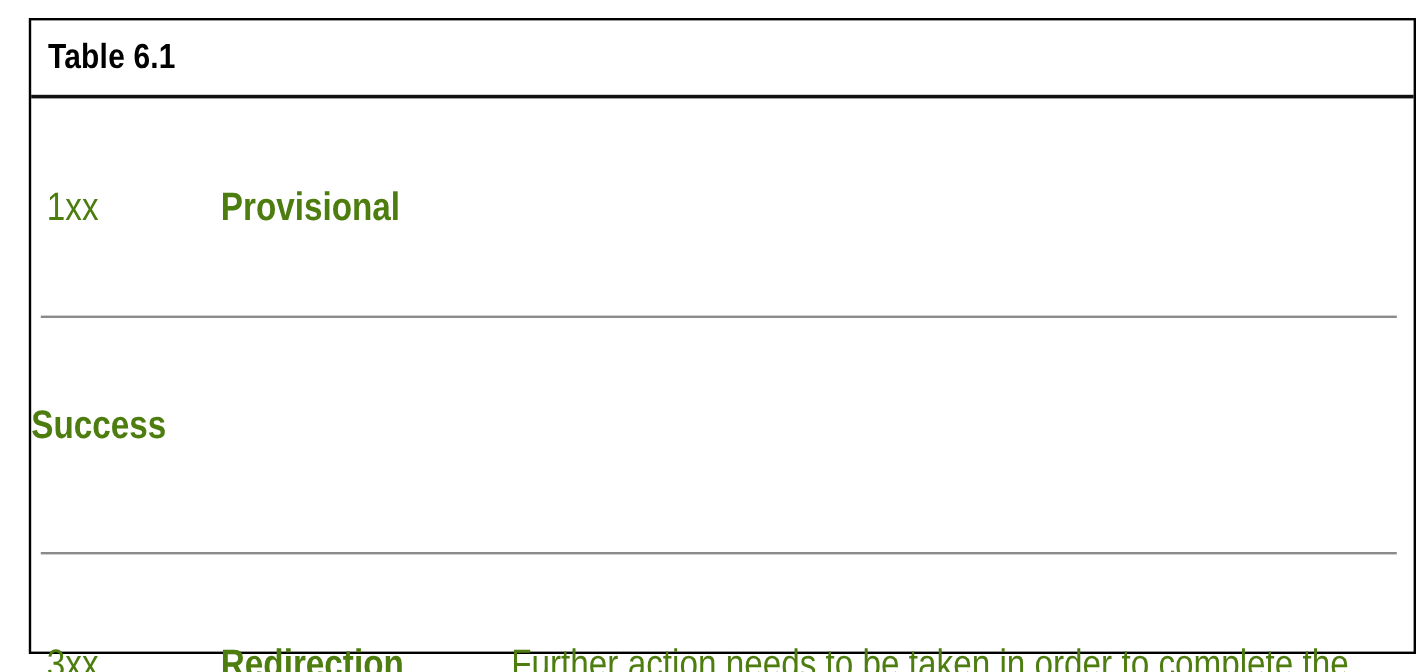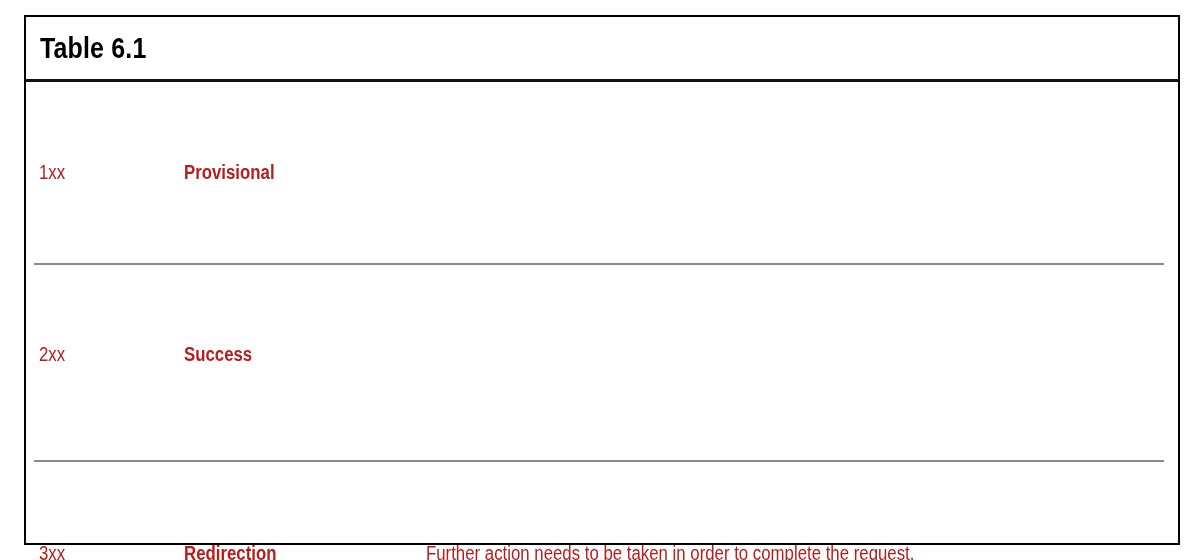--- a/index.html
+++ b/index.html
@@ -75,23 +75,23 @@
     position: absolute;
     left: 8px;
     right: 14px;
     top: 0;
     height: 2px;
     background: #8a8a8a;
   }
 
   .cell {
     box-sizing: border-box;
-    color: #b91c1c;
+    color: #4d7c0f;
     font-family: "Liberation Sans", sans-serif;
-    font-size: 20px;
+    font-size: 33px;
     line-height: 32px;
     white-space: pre-wrap;
   }
 
   .cell-inner {
     display: block;
     transform: scaleX(0.84);
     transform-origin: left top;
     width: 119%;
     white-space: pre-wrap;
@@ -134,23 +134,20 @@
       <div class="trow r1">
         <div class="cell col-code">
           <span class="cell-inner">1xx</span>
         </div>
         <div class="cell col-name">
           <span class="cell-inner">Provisional</span>
         </div>
       </div>
 
       <div class="trow r2">
-        <div class="cell col-code">
-          <span class="cell-inner">2xx</span>
-        </div>
         <div class="cell col-name">
           <span class="cell-inner">Success</span>
         </div>
       </div>
 
       <div class="trow r3">
         <div class="cell col-code">
           <span class="cell-inner">3xx</span>
         </div>
         <div class="cell col-name">

